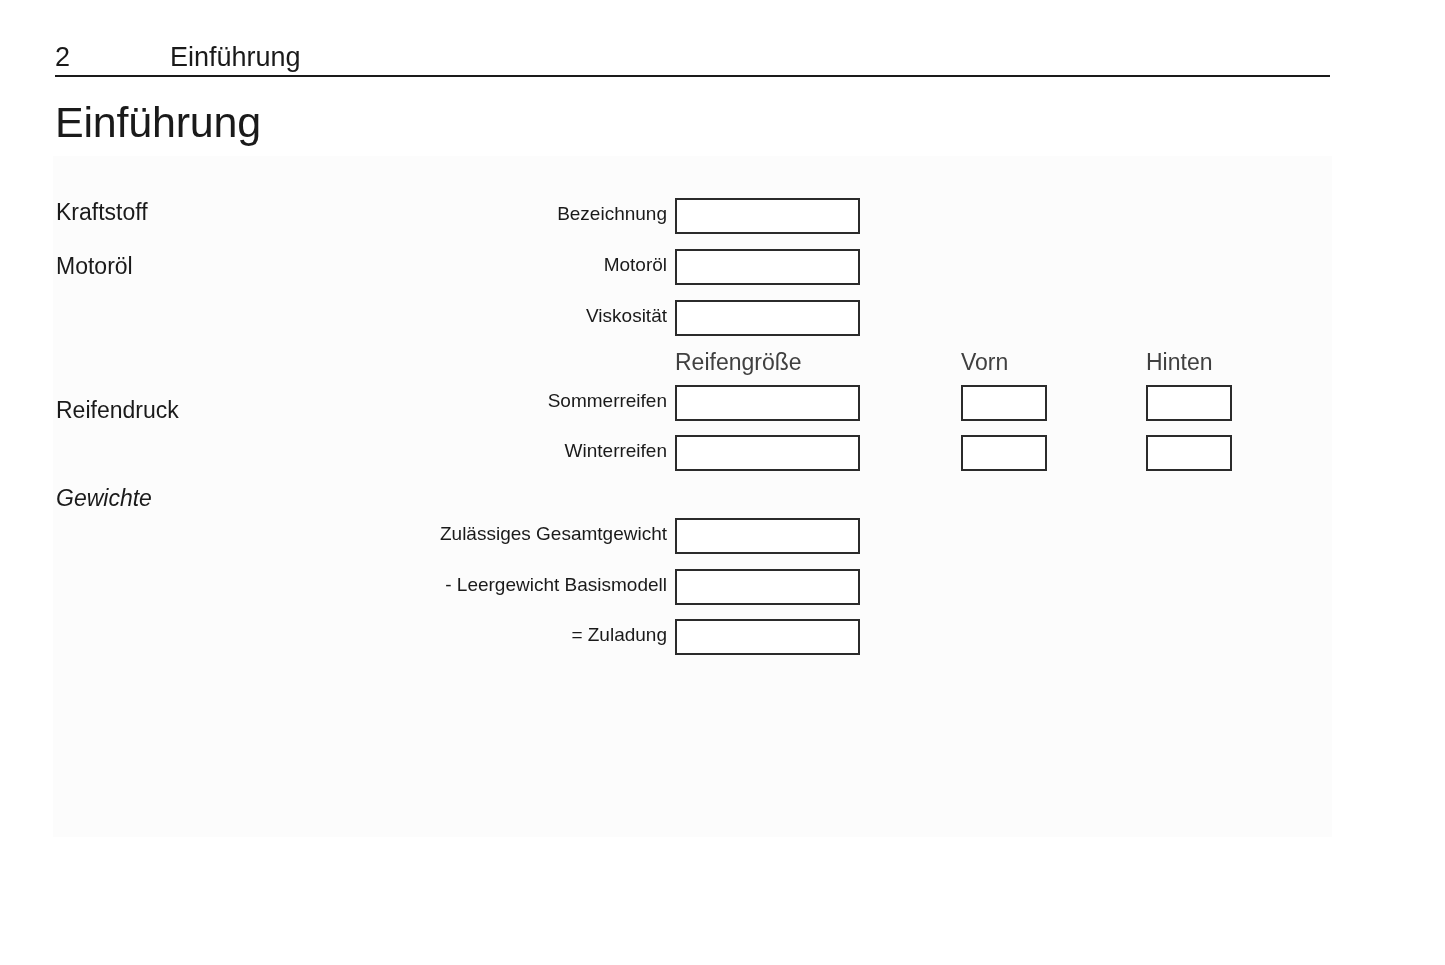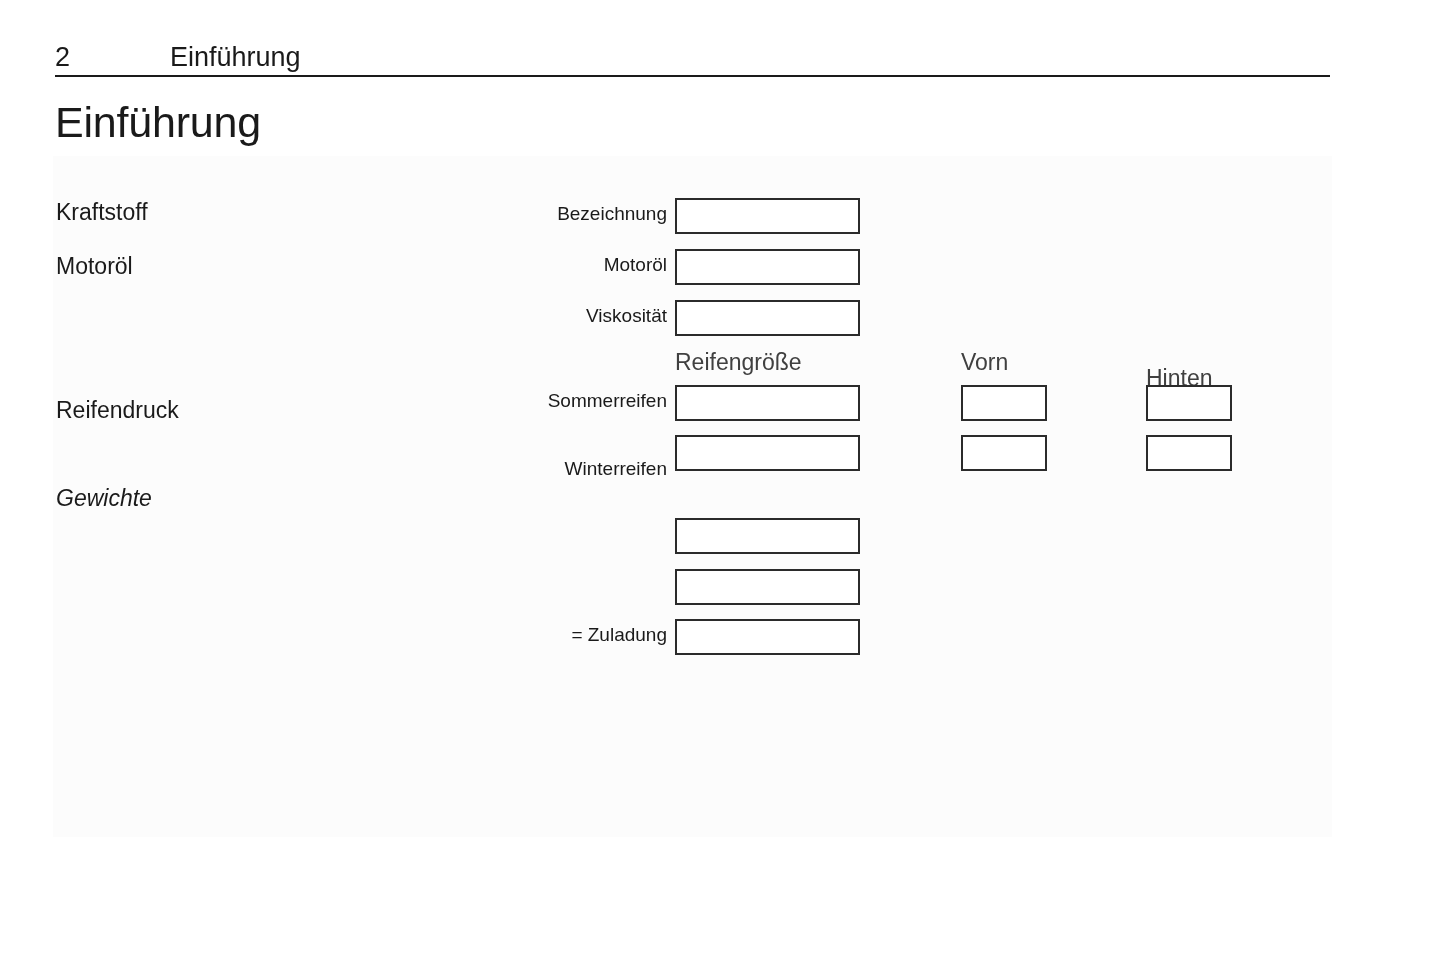--- a/index.html
+++ b/index.html
@@ -140,32 +140,34 @@
   <div class="entry-box wide" style="top:42px;"></div>
 
   <div class="field-label" style="top:95px;">Motoröl</div>
   <div class="entry-box wide" style="top:93px;"></div>
 
   <div class="field-label" style="top:146px;">Viskosität</div>
   <div class="entry-box wide" style="top:144px;"></div>
 
   <div class="col-header" style="left:622px; top:192px;">Reifengröße</div>
   <div class="col-header" style="left:908px; top:192px;text-align:right;">Vorn</div>
-  <div class="col-header" style="left:1093px; top:192px;margin-top:16px;">Hinten</div>
+  <div class="col-header" style="left:1093px; top:192px;">Hinten</div>
 
   <div class="field-label" style="top:231px;">Sommerreifen</div>
   <div class="entry-box wide" style="top:229px;"></div>
   <div class="entry-box front" style="top:229px;"></div>
   <div class="entry-box rear" style="top:229px;"></div>
 
-  <div class="field-label" style="top:281px;margin-top:18px;">Winterreifen</div>
+  <div class="field-label" style="top:281px;">Winterreifen</div>
   <div class="entry-box wide" style="top:279px;"></div>
   <div class="entry-box front" style="top:279px;"></div>
   <div class="entry-box rear" style="top:279px;"></div>
 
+  <div class="field-label" style="top:364px;">Zulässiges Gesamtgewicht</div>
   <div class="entry-box wide" style="top:362px;"></div>
 
+  <div class="field-label" style="top:415px;">- Leergewicht Basismodell</div>
   <div class="entry-box wide" style="top:413px;"></div>
 
   <div class="field-label" style="top:465px;">= Zuladung</div>
   <div class="entry-box wide" style="top:463px;"></div>
 
 </div>
 
 </body></html>

